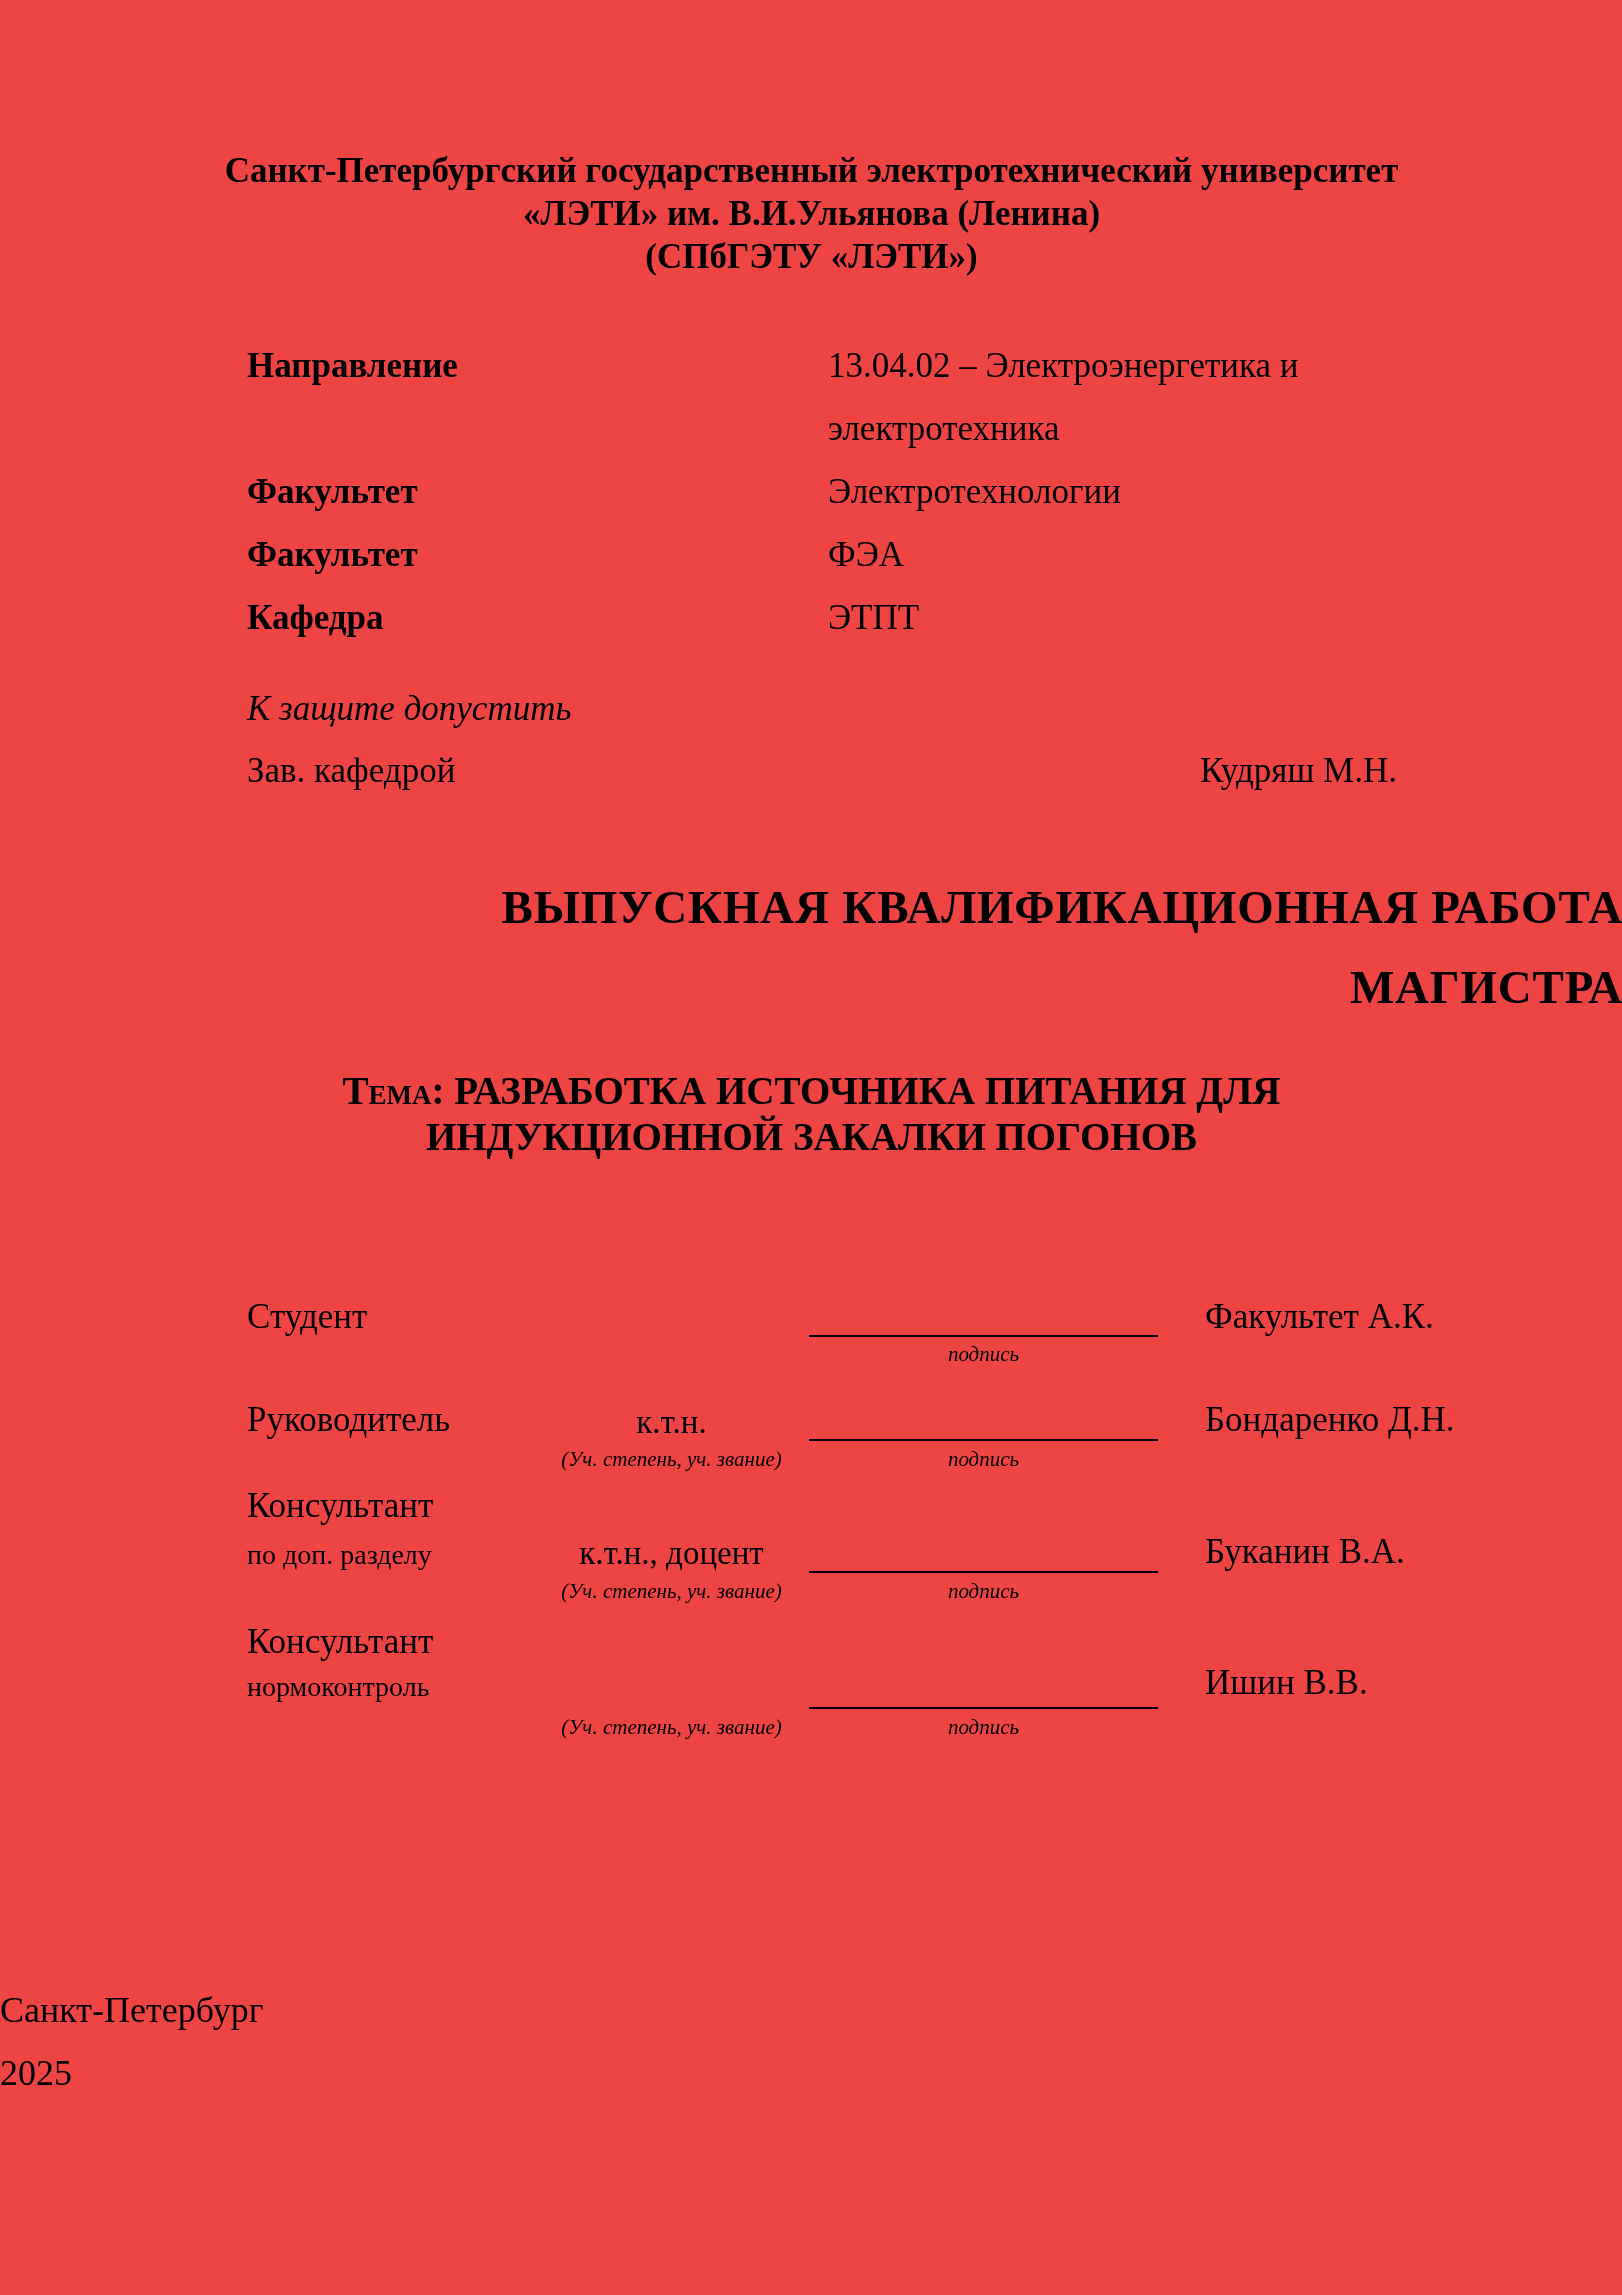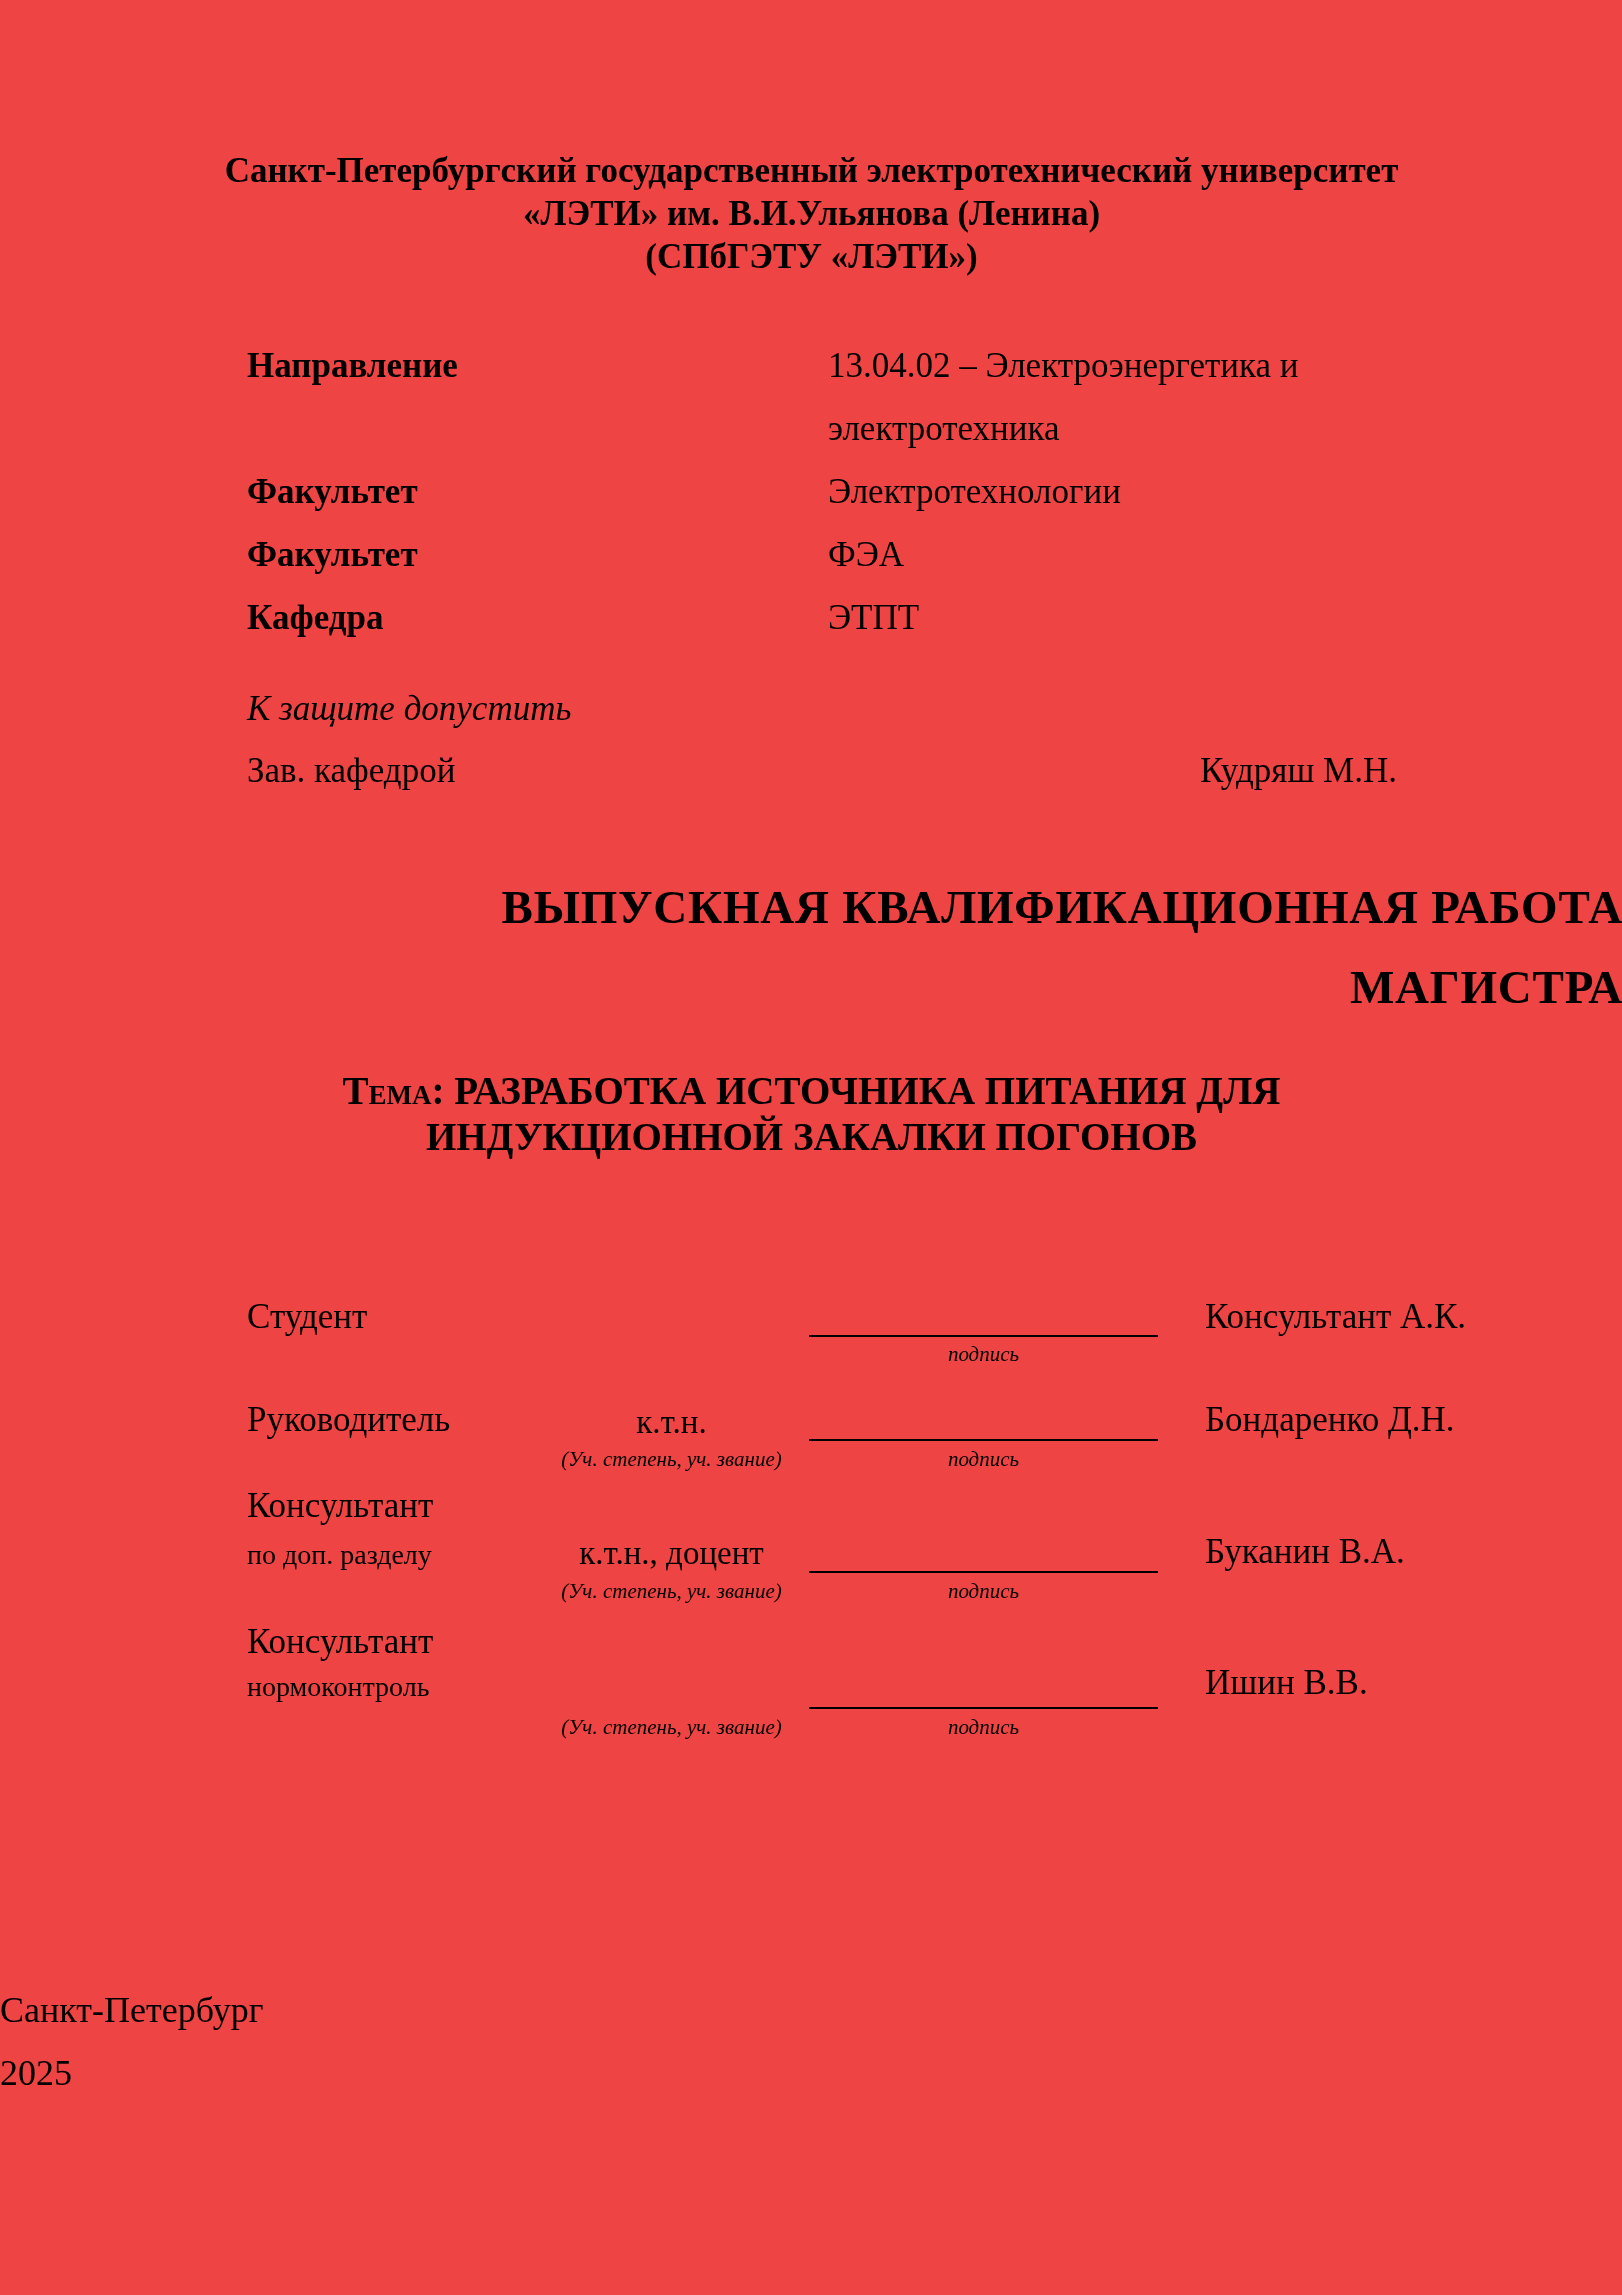--- a/index.html
+++ b/index.html
@@ -114,21 +114,21 @@
     <div>
       <span class="theme-label">Тема:</span>
       <span>РАЗРАБОТКА ИСТОЧНИКА ПИТАНИЯ ДЛЯ</span>
     </div>
     <div>ИНДУКЦИОННОЙ ЗАКАЛКИ ПОГОНОВ</div>
   </div>
 
   <div class="role" style="top:1297px">Студент</div>
   <div class="sigline" style="top:1335px"></div>
   <div class="sigcap" style="top:1342px">подпись</div>
-  <div class="name" style="top:1297px">Консультант А.К.</div>
+  <div class="name" style="top:1297px">Факультет А.К.</div>
 
   <div class="role" style="top:1400px">Руководитель</div>
   <div class="degree" style="top:1404px">к.т.н.</div>
   <div class="sigline" style="top:1439px"></div>
   <div class="degcap" style="top:1447px">(Уч. степень, уч. звание)</div>
   <div class="sigcap" style="top:1447px">подпись</div>
   <div class="name" style="top:1400px">Бондаренко Д.Н.</div>
 
   <div class="role" style="top:1486px">Консультант</div>
   <div class="note" style="top:1539px">по доп. разделу</div>

